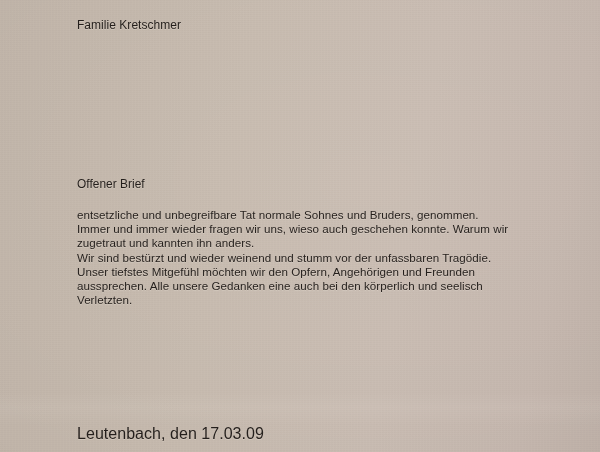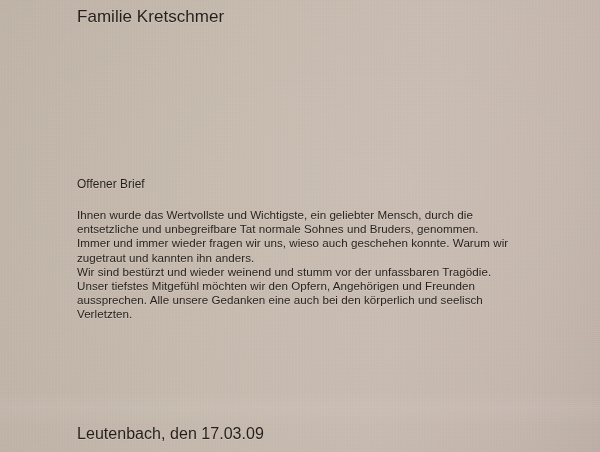--- a/index.html
+++ b/index.html
@@ -79,22 +79,22 @@
     position: absolute;
     left: 77px;
     white-space: pre;
     font-size: 11.6px;
     letter-spacing: 0.04px;
     color: #241f1c;
     text-shadow: 0 0.5px 0 rgba(255, 250, 242, 0.22);
   }
 
   #addressee {
-    top: 7px;
-    font-size: 17px;
+    top: 18px;
+    font-size: 12px;
   }
 
   #subject {
     top: 177px;
     font-size: 11.9px;
   }
 
   #body {
     position: absolute;
     left: 77px;
@@ -123,21 +123,20 @@
   <div id="grain"></div>
   <div id="sheen"></div>
 
   <div class="text-layer">
 
     <div class="line" id="addressee">Familie Kretschmer</div>
 
     <div class="line" id="subject">Offener Brief</div>
 
     <div id="body">
-      <div class="block-line">Ihnen wurde das Wertvollste und Wichtigste, ein geliebter Mensch, durch die</div>
       <div class="block-line">entsetzliche und unbegreifbare Tat normale Sohnes und Bruders, genommen.</div>
       <div class="block-line">Immer und immer wieder fragen wir uns, wieso auch geschehen konnte. Warum wir</div>
       <div class="block-line">zugetraut und kannten ihn anders.</div>
       <div class="block-line">Wir sind bestürzt und wieder weinend und stumm vor der unfassbaren Tragödie.</div>
       <div class="block-line">Unser tiefstes Mitgefühl möchten wir den Opfern, Angehörigen und Freunden</div>
       <div class="block-line">aussprechen. Alle unsere Gedanken eine auch bei den körperlich und seelisch</div>
       <div class="block-line">Verletzten.</div>
     </div>
 
     <div class="line" id="datestamp">Leutenbach, den 17.03.09</div>

